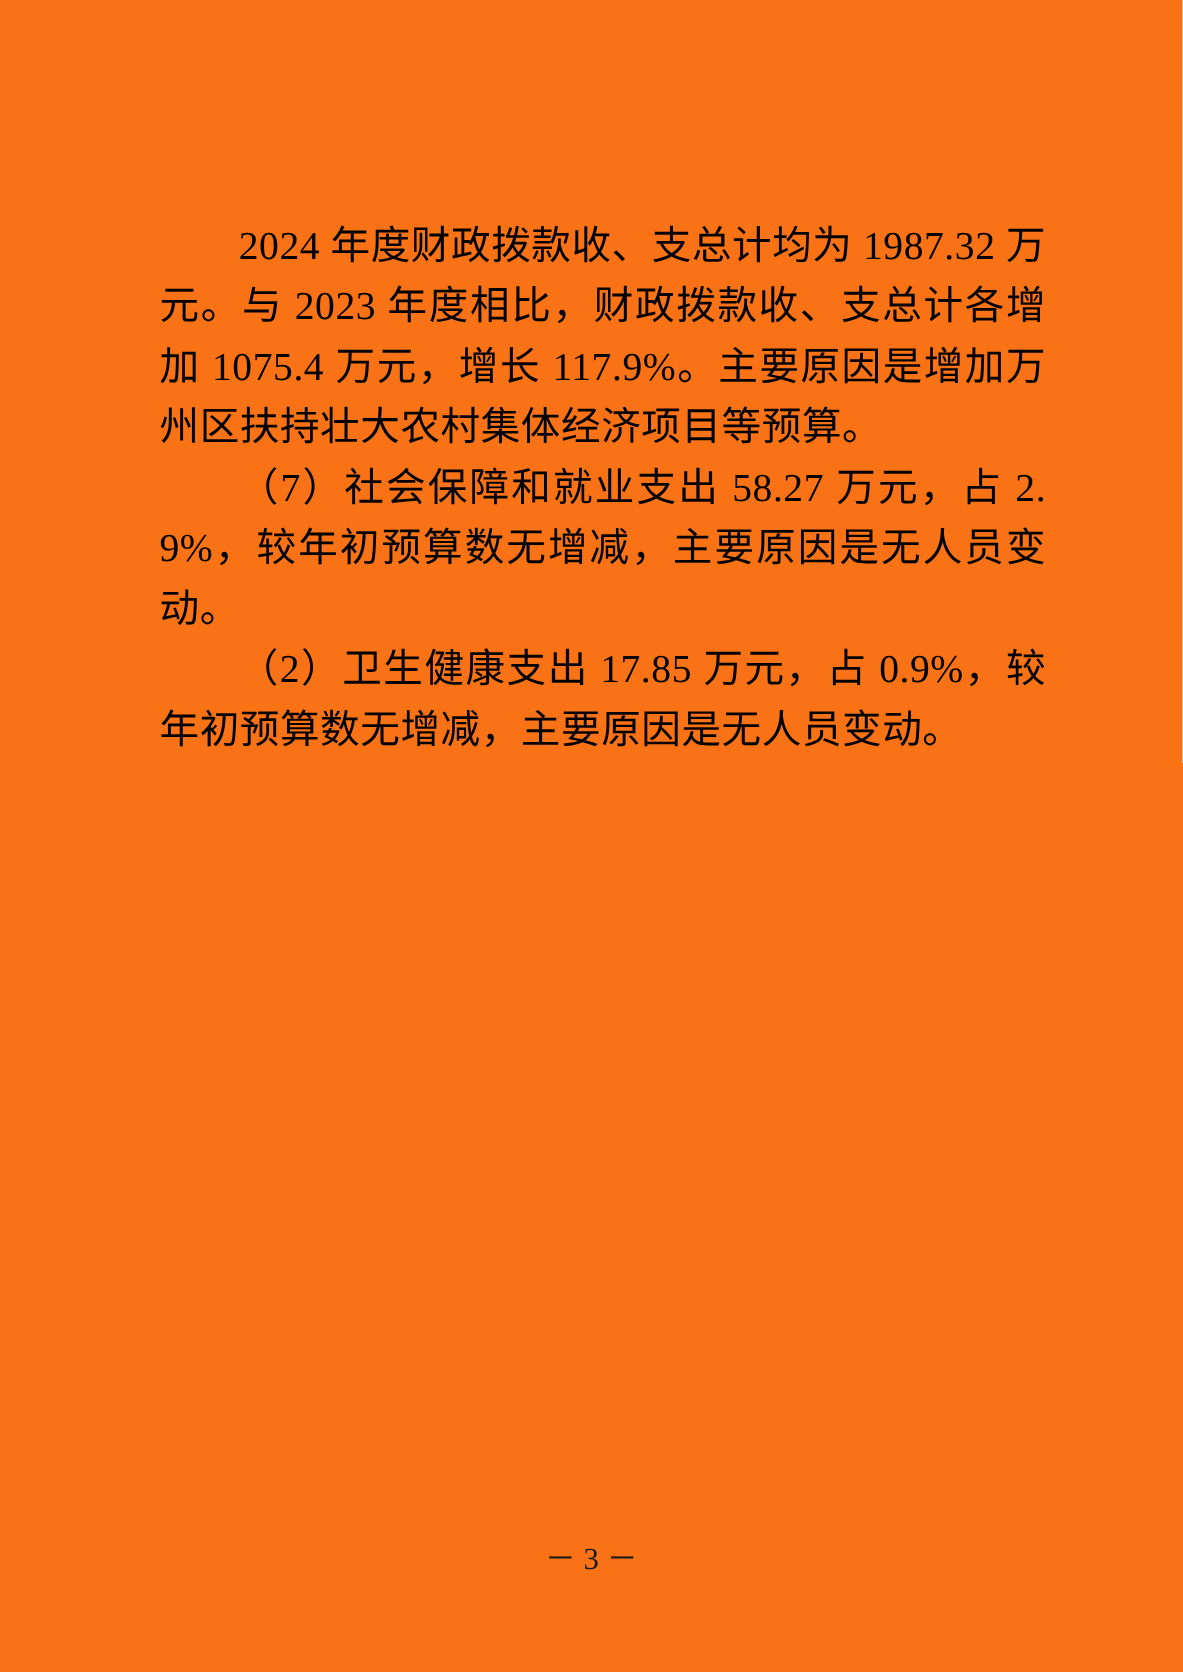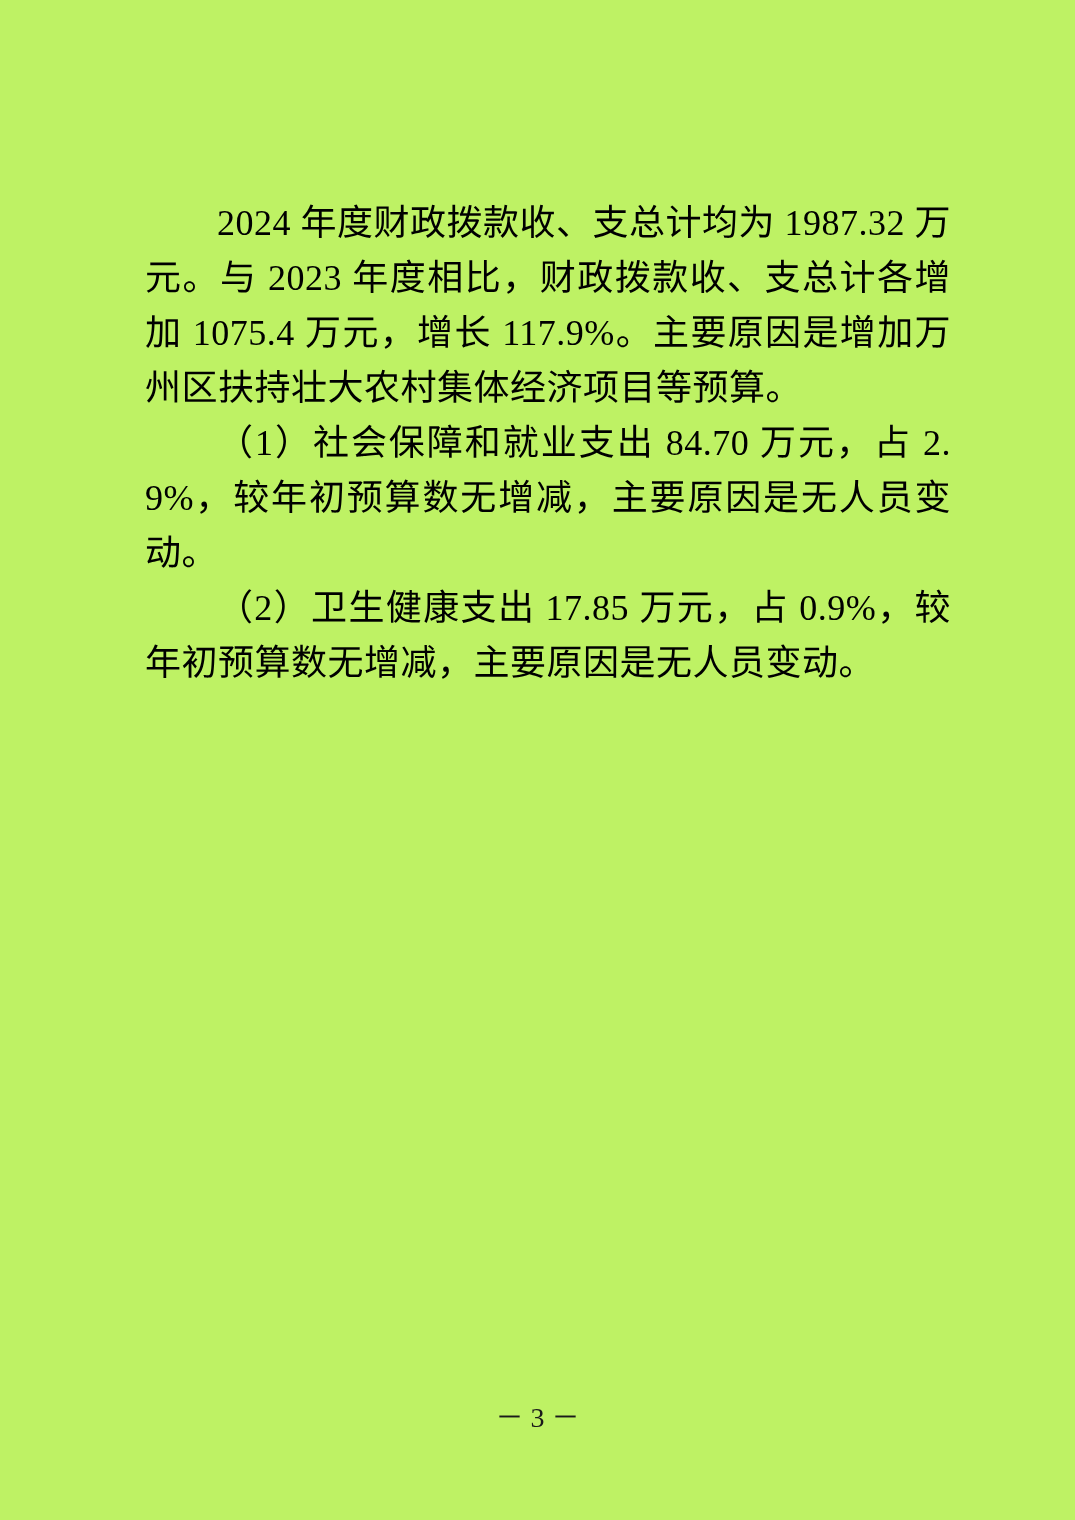--- a/index.html
+++ b/index.html
@@ -5,21 +5,21 @@
   html, body {
     margin: 0;
     padding: 0;
     background: #e9e9e9;
   }
   .page {
     position: relative;
     width: 1075px;
     height: 1520px;
     margin: 0 auto;
-    background: #bef264;
+    background: #f97316;
     overflow: hidden;
     font-family: "Liberation Serif", "DejaVu Serif", serif;
     color: #000000;
   }
   .doc-body {
     position: absolute;
     top: 196px;
     left: 145px;
     width: 806px;
   }
@@ -48,19 +48,19 @@
     color: #1a1a1a;
   }
 </style>
 </head>
 <body>
 
 <div class="page">
 
   <div class="doc-body">
     <p>2024 年度财政拨款收、支总计均为 1987.32 万元。与 2023 年度相比，财政拨款收、支总计各增加 1075.4 万元，增长 117.9%。主要原因是增加万州区扶持壮大农村集体经济项目等预算。</p>
-    <p>（1）社会保障和就业支出 84.70 万元，占 2.9%，较年初预算数无增减，主要原因是无人员变动。</p>
+    <p>（7）社会保障和就业支出 58.27 万元，占 2.9%，较年初预算数无增减，主要原因是无人员变动。</p>
     <p>（2）卫生健康支出 17.85 万元，占 0.9%，较年初预算数无增减，主要原因是无人员变动。</p>
   </div>
 
   <div class="page-footer">－ 3 －</div>
 
 </div>
 
 </body></html>

